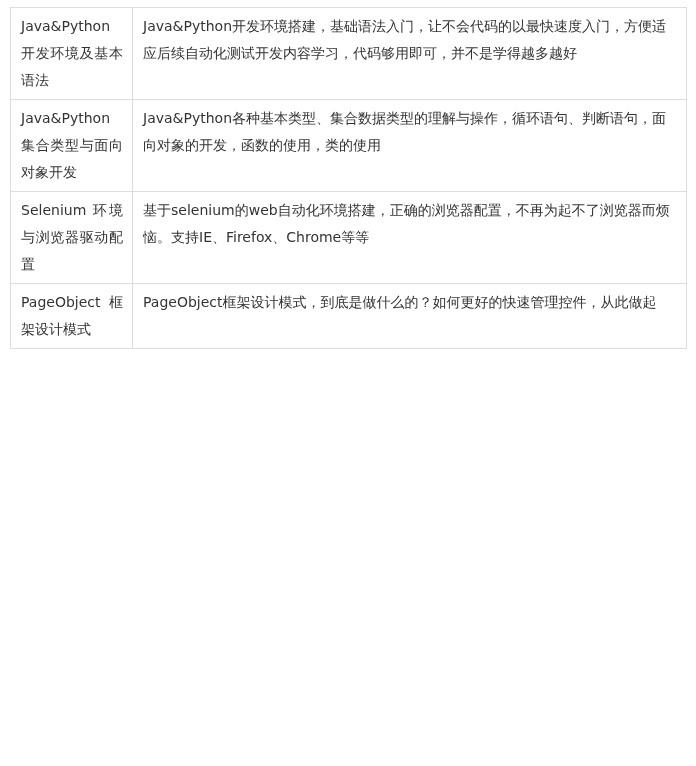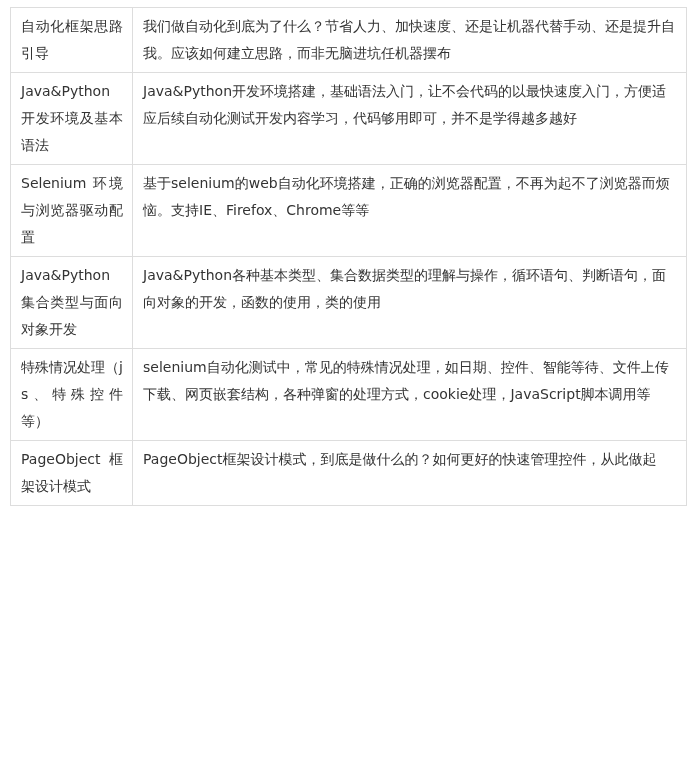--- a/index.html
+++ b/index.html
@@ -45,39 +45,31 @@
     }
     tr.r-2 td { height: 54px; }
     tr.r-3 td { height: 81px; }
   </style>
 </head>
 <body>
 
 <div class="wrap">
   <table class="course">
     <tbody>
-      <tr class="r-2">
-        <td class="topic">自动化框架思路引导</td>
-        <td class="desc">我们做自动化到底为了什么？节省人力、加快速度、还是让机器代替手动、还是提升自我。应该如何建立思路，而非无脑进坑任机器摆布</td>
-      </tr>
       <tr class="r-3">
         <td class="topic">Java&amp;Python开发环境及基本语法</td>
         <td class="desc">Java&amp;Python开发环境搭建，基础语法入门，让不会代码的以最快速度入门，方便适应后续自动化测试开发内容学习，代码够用即可，并不是学得越多越好</td>
-      </tr>
-      <tr class="r-3">
-        <td class="topic">Selenium 环境与浏览器驱动配置</td>
-        <td class="desc">基于selenium的web自动化环境搭建，正确的浏览器配置，不再为起不了浏览器而烦恼。支持IE、Firefox、Chrome等等</td>
       </tr>
       <tr class="r-3">
         <td class="topic">Java&amp;Python集合类型与面向对象开发</td>
         <td class="desc">Java&amp;Python各种基本类型、集合数据类型的理解与操作，循环语句、判断语句，面向对象的开发，函数的使用，类的使用</td>
       </tr>
       <tr class="r-3">
-        <td class="topic">特殊情况处理（js、特殊控件等）</td>
-        <td class="desc">selenium自动化测试中，常见的特殊情况处理，如日期、控件、智能等待、文件上传下载、网页嵌套结构，各种弹窗的处理方式，cookie处理，JavaScript脚本调用等</td>
+        <td class="topic">Selenium 环境与浏览器驱动配置</td>
+        <td class="desc">基于selenium的web自动化环境搭建，正确的浏览器配置，不再为起不了浏览器而烦恼。支持IE、Firefox、Chrome等等</td>
       </tr>
       <tr class="r-2">
         <td class="topic">PageObject框架设计模式</td>
         <td class="desc">PageObject框架设计模式，到底是做什么的？如何更好的快速管理控件，从此做起</td>
       </tr>
     </tbody>
   </table>
 </div>
 
 </body></html>

